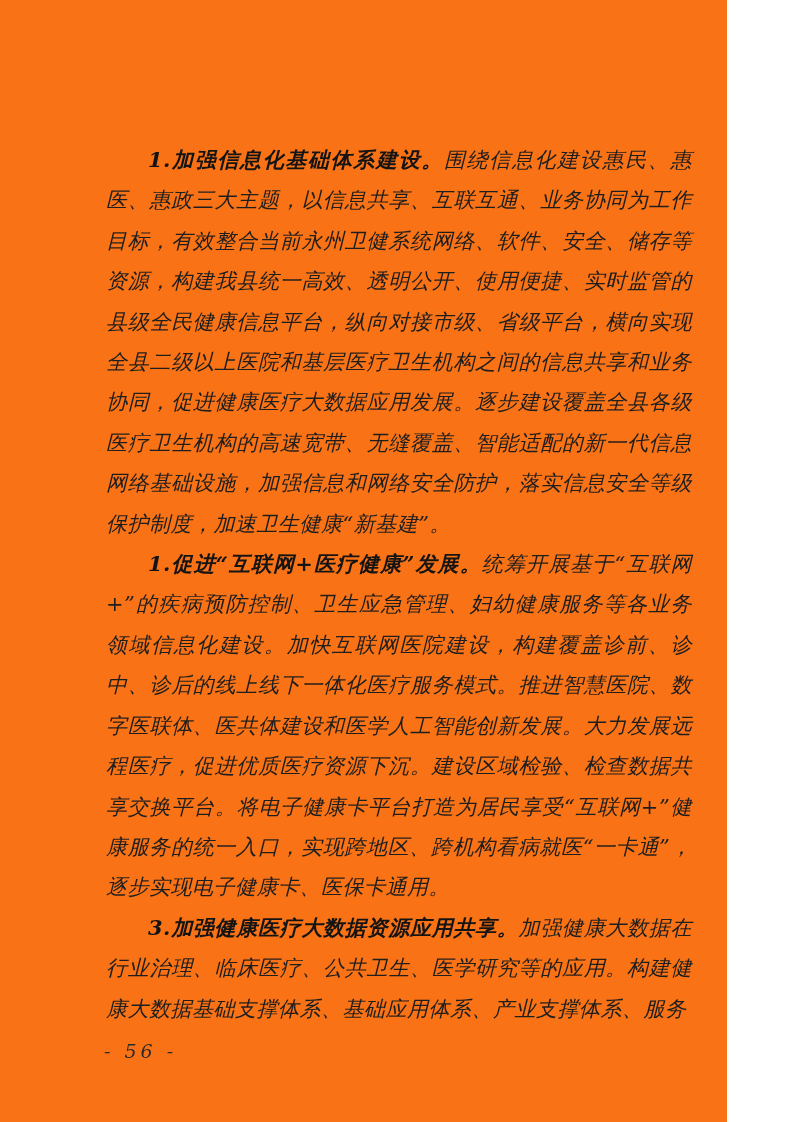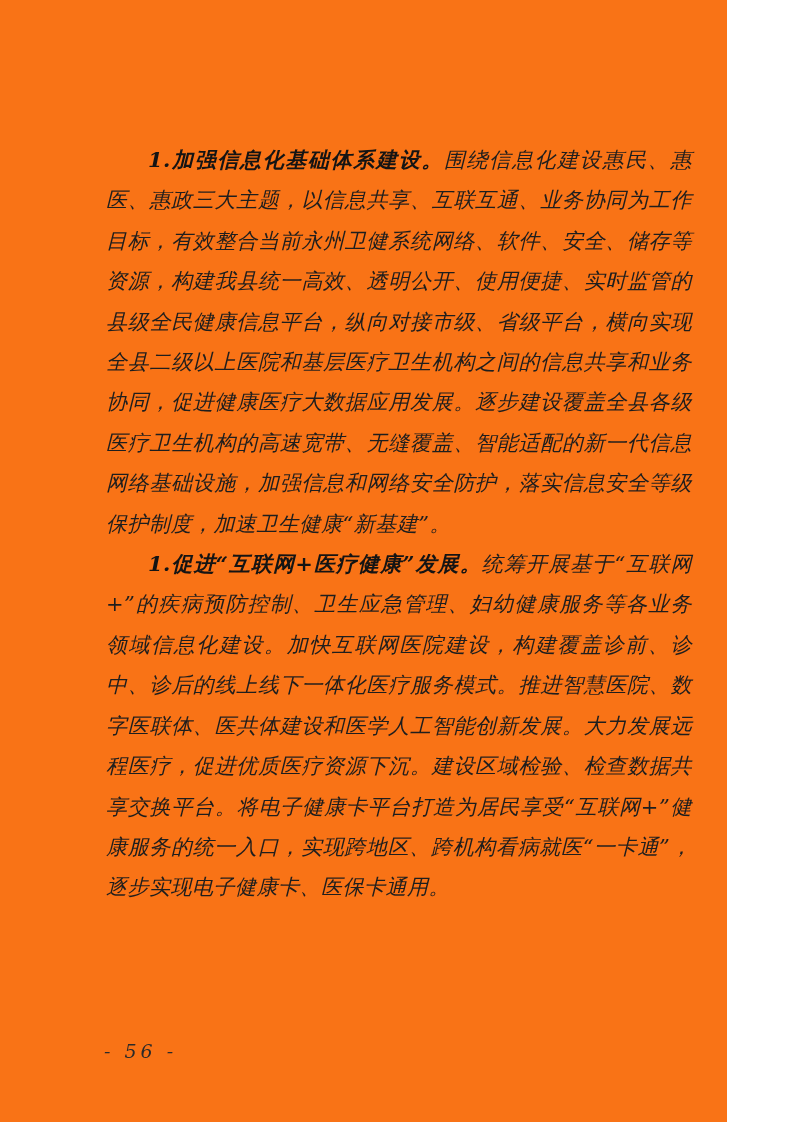--- a/index.html
+++ b/index.html
@@ -52,17 +52,18 @@
 </head>
 <body>
 
 <div class="page">
   <div class="content">
 
     <p class="para"><span class="lead">1.加强信息化基础体系建设。</span><span>围绕信息化建设惠民、惠医、惠政三大主题，以信息共享、互联互通、业务协同为工作目标，有效整合当前永州卫健系统网络、软件、安全、储存等资源，构建我县统一高效、透明公开、使用便捷、实时监管的县级全民健康信息平台，纵向对接市级、省级平台，横向实现全县二级以上医院和基层医疗卫生机构之间的信息共享和业务协同，促进健康医疗大数据应用发展。逐步建设覆盖全县各级医疗卫生机构的高速宽带、无缝覆盖、智能适配的新一代信息网络基础设施，加强信息和网络安全防护，落实信息安全等级保护制度，加速卫生健康“新基建”。</span></p>
 
     <p class="para"><span class="lead">1.促进“互联网+医疗健康”发展。</span><span>统筹开展基于“互联网+”的疾病预防控制、卫生应急管理、妇幼健康服务等各业务领域信息化建设。加快互联网医院建设，构建覆盖诊前、诊中、诊后的线上线下一体化医疗服务模式。推进智慧医院、数字医联体、医共体建设和医学人工智能创新发展。大力发展远程医疗，促进优质医疗资源下沉。建设区域检验、检查数据共享交换平台。将电子健康卡平台打造为居民享受“互联网+”健康服务的统一入口，实现跨地区、跨机构看病就医“一卡通”，逐步实现电子健康卡、医保卡通用。</span></p>
 
+    <p class="para"><span class="lead">3.加强健康医疗大数据资源应用共享。</span><span>加强健康大数据在行业治理、临床医疗、公共卫生、医学研究等的应用。构建健康大数据基础支撑体系、基础应用体系、产业支撑体系、服务</span></p>
 
   </div>
 
   <div class="page-number">- 56 -</div>
 </div>
 
 </body></html>

